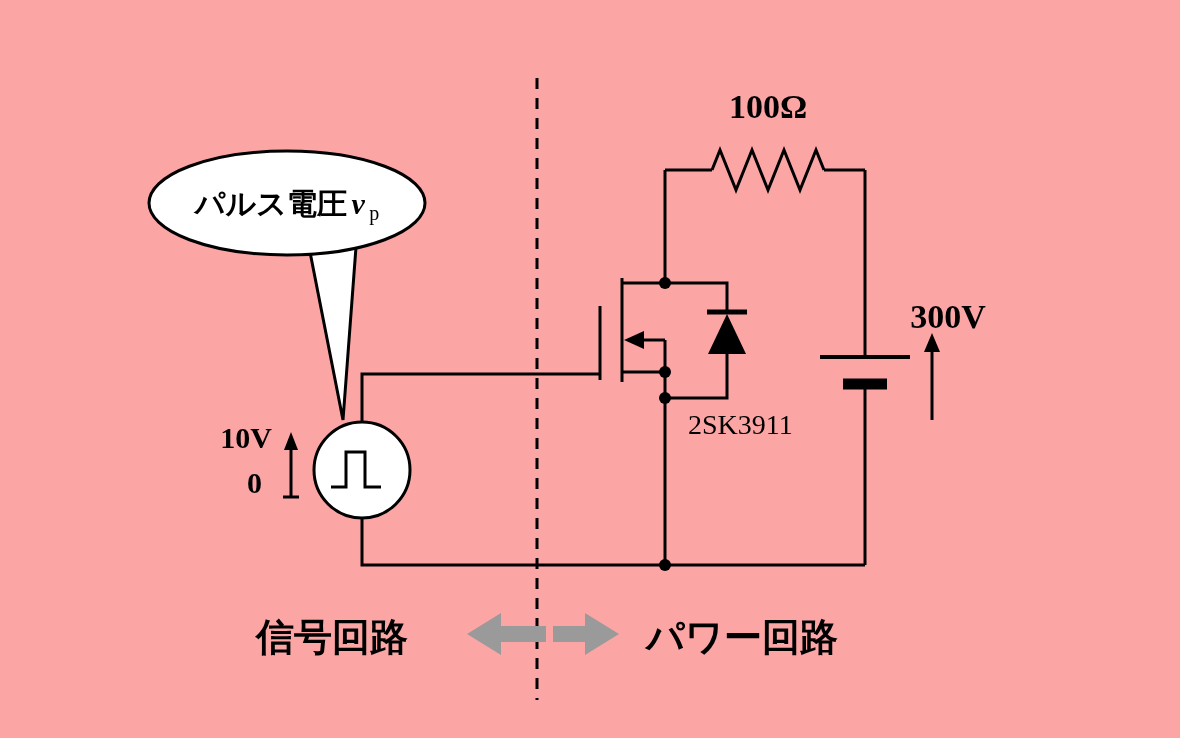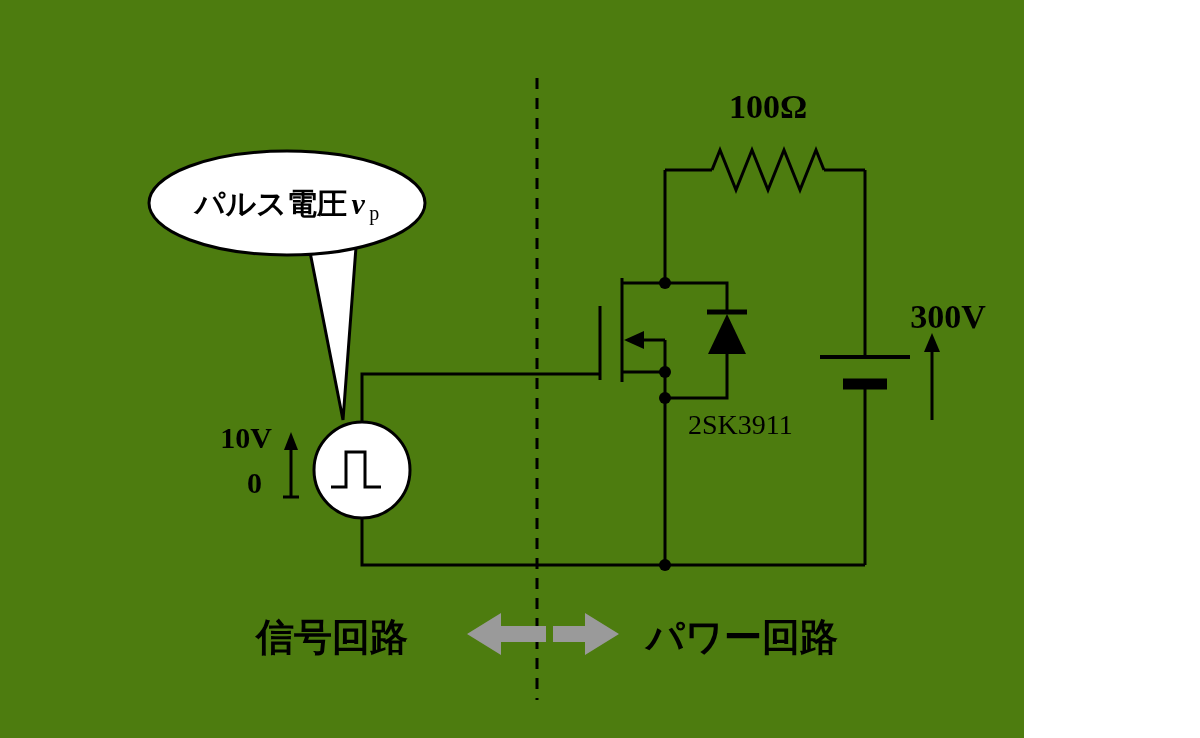--- a/index.html
+++ b/index.html
@@ -1,16 +1,16 @@
 <!DOCTYPE html>
 <html><head>
 <meta charset="utf-8">
 <style>
   html,body{margin:0;padding:0;background:#fff;}
-  .stage{position:relative;width:1024px;height:738px;background:#4d7c0f;overflow:hidden;
+  .stage{position:relative;width:1180px;height:738px;background:#fca5a5;overflow:hidden;
          font-family:"Liberation Sans",sans-serif;}
   svg{display:block;}
   text{fill:#000;}
   .jp-label{font-family:"DejaVu Sans","Liberation Sans",sans-serif;font-weight:bold;}
   .num-label{font-family:"Liberation Serif",serif;font-weight:bold;}
   .part-label{font-family:"Liberation Serif",serif;font-weight:normal;}
   .var-label{font-family:"Liberation Serif",serif;font-style:italic;font-weight:bold;}
 </style>
 </head>
 <body>

